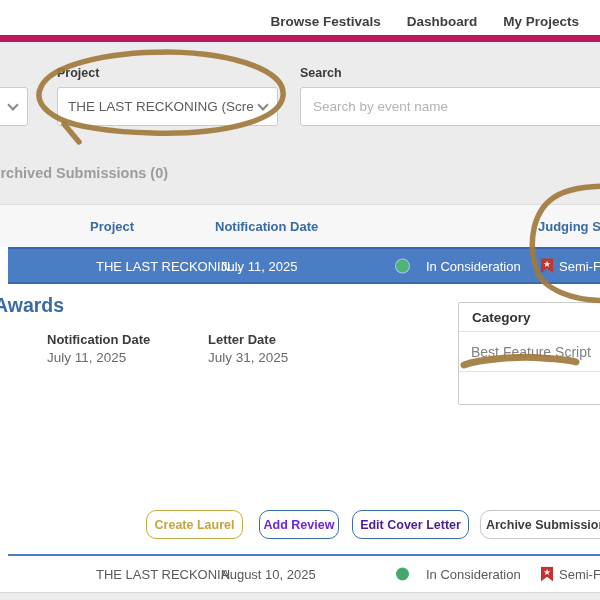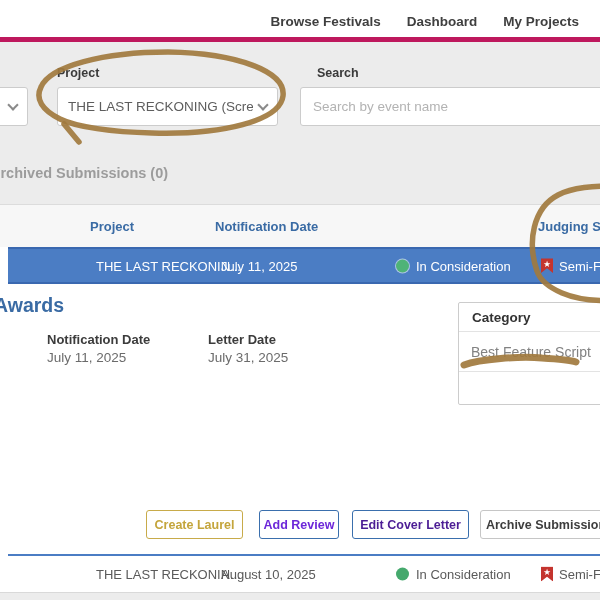--- a/index.html
+++ b/index.html
@@ -6,21 +6,21 @@
   html,body { width:600px; height:600px; overflow:hidden; }
   body {
     position:relative;
     font-family:"Liberation Sans", sans-serif;
     background:#ffffff;
     color:#3c3c3c;
   }
   
   .topnav {
     position:absolute; left:0; top:0; width:600px; height:42px;
-    background:#ffffff; border-bottom:5px solid #be185d;
+    background:#ffffff; border-bottom:7px solid #be185d;
   }
   .nav-items {
     position:absolute; right:21px; top:0; height:42px;
     display:flex; align-items:center; gap:26px;
   }
   .nav-link { font-size:13.5px; font-weight:700; color:#3f3f3f; cursor:pointer; white-space:nowrap; }
   
   .filterbar {
     position:absolute; left:0; top:42px; width:600px; height:162px;
     background:#ececec;
@@ -72,21 +72,21 @@
     top:554px; height:38px; background:#ffffff;
     border-top:2px solid #4b7dc4;
   }
   .row-bottom .cell { color:#5a5a5a; }
   .cell {
     position:absolute; top:50%; transform:translateY(-50%);
     font-size:13px; white-space:nowrap;
   }
   .c-project { left:88px; }
   .c-date    { left:213px; }
-  .c-status  { left:388px; display:flex; align-items:center; gap:7px; }
+  .c-status  { left:388px; display:flex; align-items:center; gap:17px; }
   .c-judge   { left:533px; display:flex; align-items:center; gap:6px; }
   .status-dot {
     width:13px; height:13px; border-radius:50%; background:#45a96d; flex:0 0 auto;
   }
   .row-selected .status-dot { box-shadow:0 0 0 1px rgba(255,255,255,0.55); background:#4fb377; }
   .ribbon {
     position:relative; width:12px; height:15px; background:#c4342e; flex:0 0 auto;
     clip-path:polygon(0 0,100% 0,100% 100%,50% 68%,0 100%);
   }
   .ribbon .star {
@@ -116,21 +116,21 @@
   .category-row {
     height:40px; display:flex; align-items:center; padding-left:12px;
     font-size:14px; color:#828282; border-bottom:1px solid #e3e3e3; white-space:nowrap;
   }
   
   .btn {
     position:absolute; top:510px; height:29px;
     display:flex; align-items:center; justify-content:center;
     font-family:"Liberation Sans", sans-serif;
     font-size:12.5px; font-weight:700;
-    background:#ffffff; border-radius:3px; cursor:pointer; white-space:nowrap;
+    background:#ffffff; border-radius:10px; cursor:pointer; white-space:nowrap;
   }
   .btn-laurel  { left:146px; width:97px;  color:#c4a53c; border:1.5px solid #c8ab4a; }
   .btn-review  { left:259px; width:80px;  color:#6d28d9; border:1.5px solid #3a6fad; }
   .btn-cover   { left:352px; width:117px; color:#4c1d95; border:1.5px solid #3a6fad; }
   .btn-archive { left:480px; width:132px; color:#3d3d3d; border:1px solid #c6c6c6; }
   .bottom-strip {
     position:absolute; left:0; top:592px; width:600px; height:8px;
     background:#ececec; border-top:1px solid #d9d9d9;
   }
   
@@ -155,21 +155,21 @@
 
 <div class="filterbar">
   <div class="select partial-select">
     <span class="chev"></span>
   </div>
   <span class="field-label" style="left:57px; top:24px;">Project</span>
   <div class="select project-select">
     <span class="select-text">THE LAST RECKONING (Screenpla</span>
     <span class="chev"></span>
   </div>
-  <span class="field-label" style="left:300px; top:24px;margin-left:17px;">Search</span>
+  <span class="field-label" style="left:300px; top:24px;">Search</span>
   <input class="search-input" type="text" placeholder="Search by event name" style="">
   <span class="tab-archived">Archived Submissions (0)</span>
 </div>
 
 <div class="table-head">
   <span class="th" style="left:90px;">Project</span>
   <span class="th" style="left:215px;">Notification Date</span>
   <span class="th" style="left:538px;">Judging Status</span>
 </div>
 

